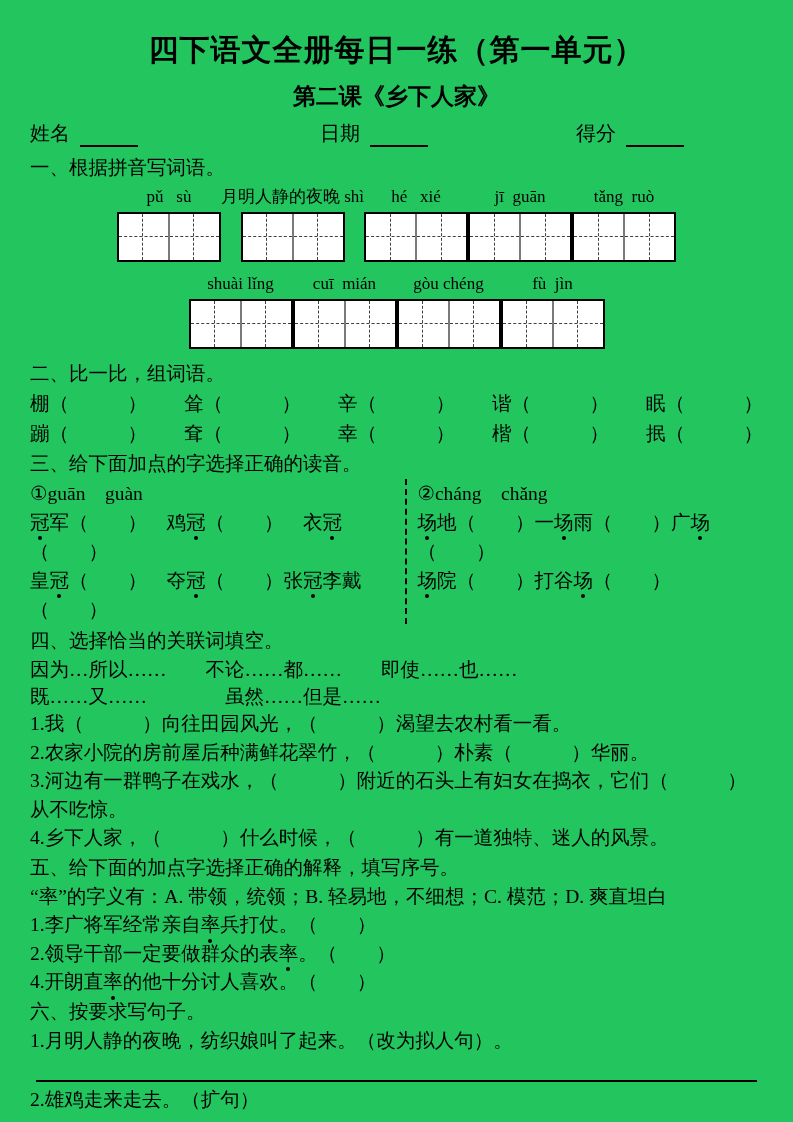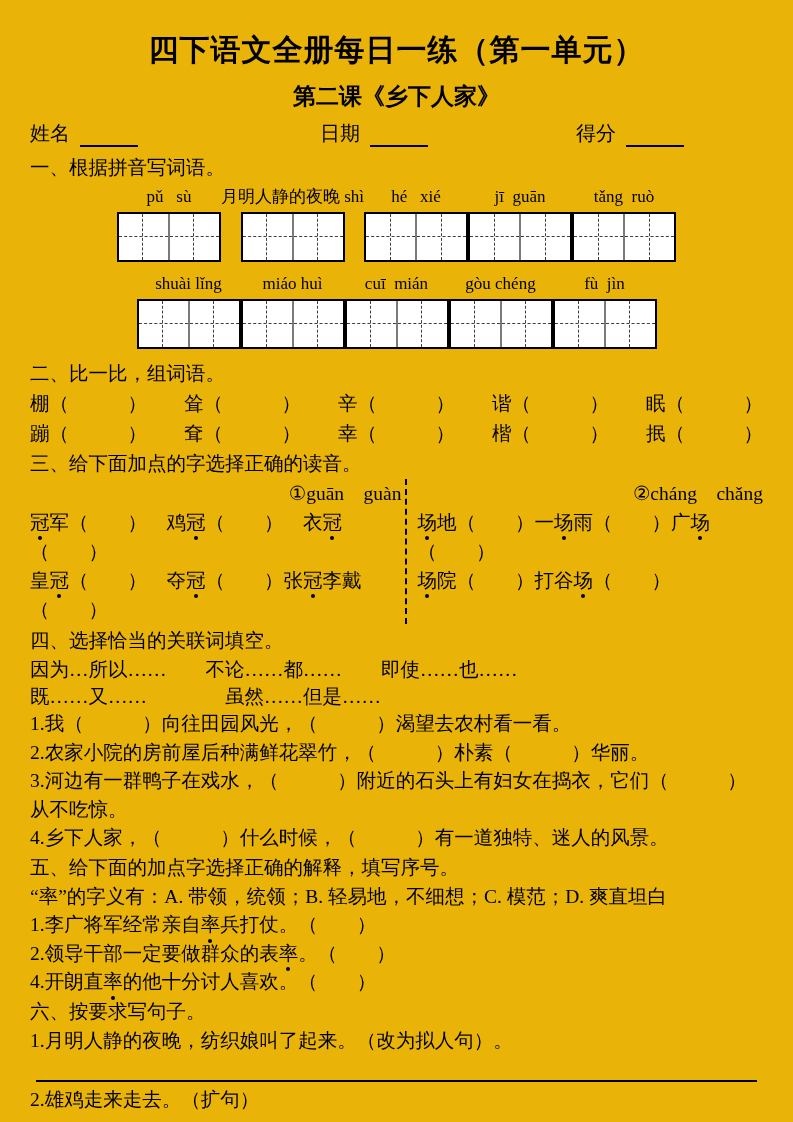--- a/index.html
+++ b/index.html
@@ -1,18 +1,18 @@
 <!DOCTYPE html>
 <html><head>
 <meta charset="utf-8">
 <style>
   html,body { margin:0; padding:0; background:#ffffff; }
   .page {
     position:relative; width:793px; height:1122px; margin:0 auto;
-    background:#eab308; color:#000;
+    background:#22c55e; color:#000;
     font-family:"Liberation Serif","DejaVu Serif",serif;
     box-sizing:border-box; padding:24px 30px 0 30px; overflow:hidden;
   }
   .title { font-size:30px; font-weight:bold; text-align:center; margin:6px 0 0 0; letter-spacing:1px; }
   .subtitle { font-size:23px; font-weight:bold; text-align:center; margin:10px 0 8px 0; }
 
   .meta { display:flex; align-items:flex-end; font-size:20px; margin:4px 0 6px 0; }
   .meta-item { display:flex; align-items:flex-end; }
   .blank { display:inline-block; width:58px; height:18px; border-bottom:2px solid #000; margin-left:10px; }
   .mi-date { margin-left:182px; }
@@ -28,21 +28,21 @@
   .cell + .cell { border-left:2px solid #7a7a7a; }
   .cell::before { content:""; position:absolute; top:0; bottom:0; left:calc(50% - 1px); border-left:1px dashed #3f3f3f; }
   .cell::after  { content:""; position:absolute; left:0; right:0; top:calc(50% - 1px); border-top:1px dashed #3f3f3f; }
 
   .wrow { display:flex; justify-content:space-between; font-size:19.5px; line-height:30px; }
 
   .s3 { display:flex; margin:0 0 2px 0; }
   .s3col { font-size:19.5px; line-height:29px; }
   .s3col.left  { width:51.5%; box-sizing:border-box; padding-right:4px; border-right:2px dashed #000; }
   .s3col.right { flex:1; padding-left:10px; }
-  .s3head { text-align:right; }
+  .s3head { text-align:left; }
 
   .opt { font-size:19.5px; line-height:27px; }
   .item { font-size:19.5px; line-height:28.5px; }
 
   .dc { position:relative; display:inline-block; }
   .dc::after { content:""; position:absolute; left:calc(50% - 2px); bottom:-3px; width:4px; height:4px; border-radius:50%; background:#000; }
 
   .ansline { border:none; border-top:2px solid #000; margin:25px 6px 4px 6px; }
 </style>
 </head>
@@ -102,27 +102,20 @@
       <div class="pinyin">tǎng  ruò</div>
       <div class="gridbox">
           <div class="cell"></div>
           <div class="cell"></div>
         </div>
     </div>
   </div>
   <div class="prow">
     <div class="pgroup">
       <div class="pinyin">shuài lǐng</div>
-      <div class="gridbox">
-          <div class="cell"></div>
-          <div class="cell"></div>
-        </div>
-    </div>
-    <div class="pgroup">
-      <div class="pinyin">miáo huì</div>
       <div class="gridbox">
           <div class="cell"></div>
           <div class="cell"></div>
         </div>
     </div>
     <div class="pgroup">
       <div class="pinyin">cuī  mián</div>
       <div class="gridbox">
           <div class="cell"></div>
           <div class="cell"></div>

